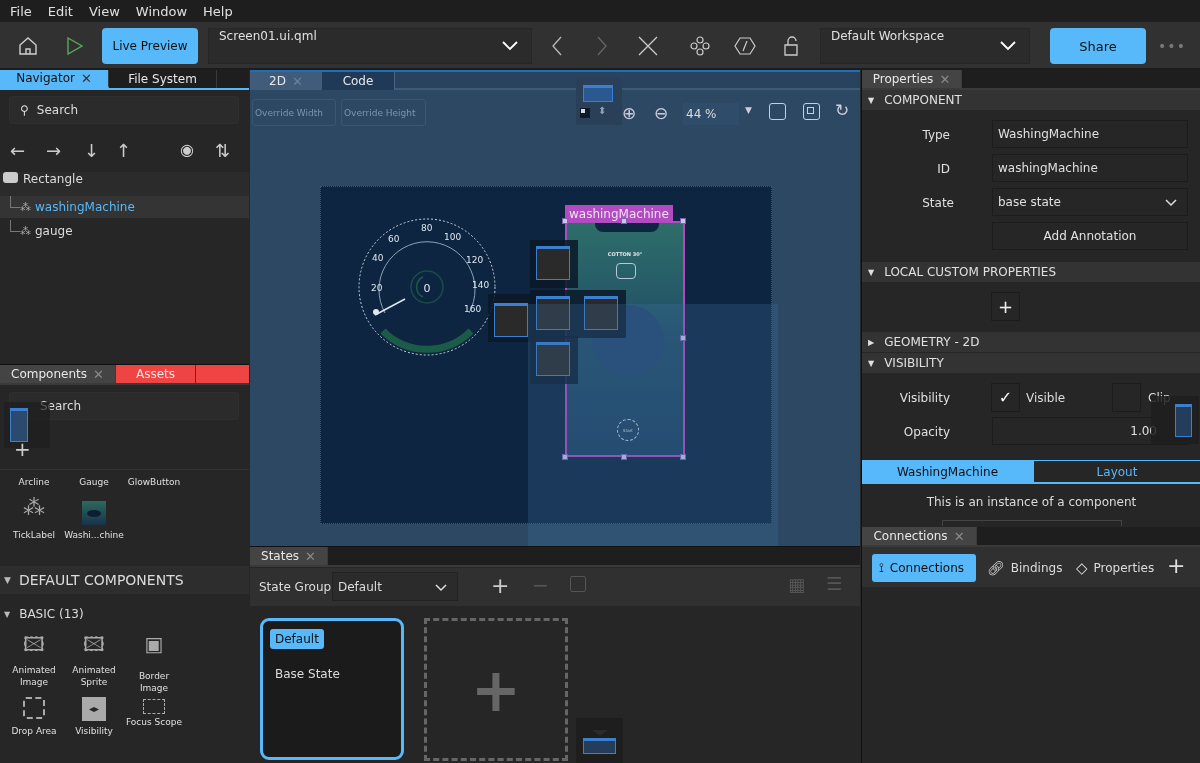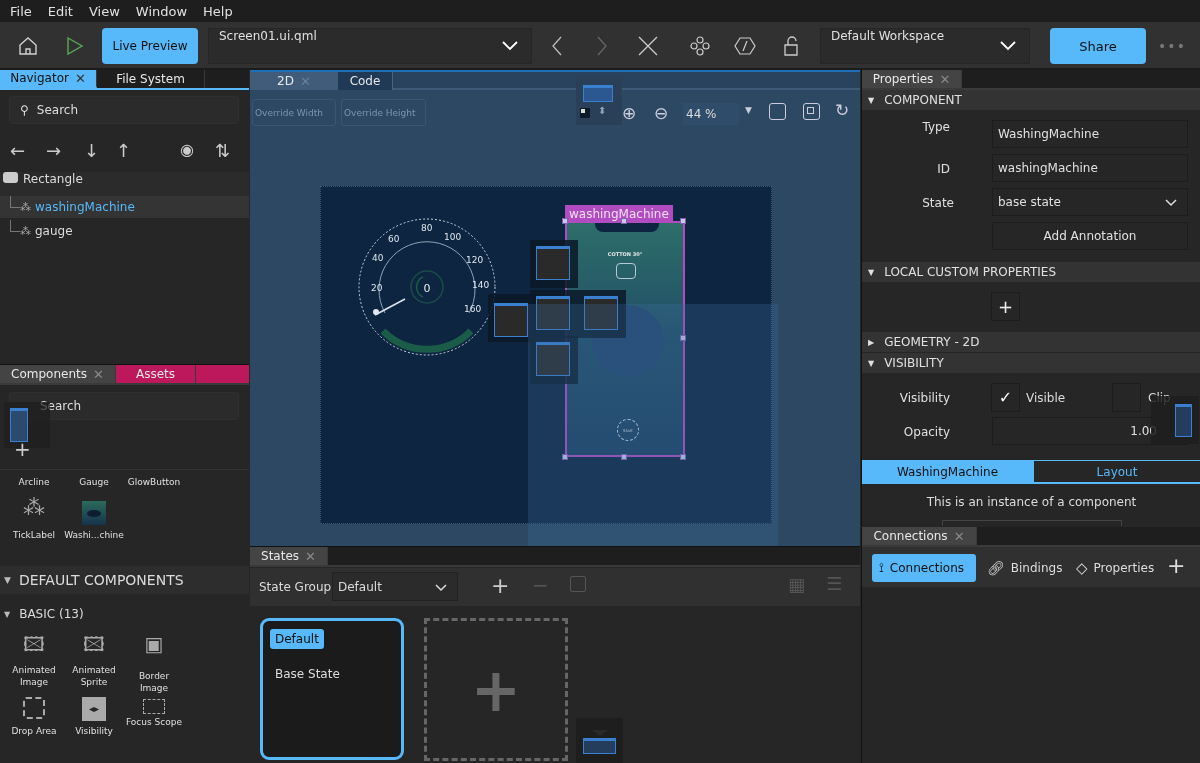--- a/index.html
+++ b/index.html
@@ -91,21 +91,21 @@
     <svg style="position:absolute;right:12px;top:11px" width="18" height="12" viewBox="0 0 18 12">
         <path d="M2 2 L9 9 L16 2" fill="none" stroke="#fff" stroke-width="1.8"></path>
       </svg>
   </div>
   <div class="tbtn share">Share</div>
   <div class="tbtn" style="left:1158px;top:14px;width:28px;height:20px;color:#777;font-size:14px;letter-spacing:1px">•••</div>
 </div>
 
 <div class="abs" style="left:0;top:70px;width:249px;height:295px;background:#262626">
   <div class="tabbar">
-    <div class="tab" style="width:97px;background:#57b8fa;color:#111;border-bottom:2px solid #57b8fa">
+    <div class="tab" style="width:109px;background:#57b8fa;color:#111;border-bottom:2px solid #57b8fa">
       <span>Navigator</span>
         <span class="x" style="color:#333">✕</span>
     </div>
     <div class="tab" style="width:108px">File System</div>
   </div>
   <div style="height:2px;background:#57b8fa;width:249px"></div>
   <div class="search abs" style="left:9px;top:26px;width:230px">
     <span style="margin-right:8px;font-size:12px">⚲</span>
     <span>Search</span>
   </div>
@@ -127,21 +127,21 @@
     <span style="color:#57b8fa">washingMachine</span>
   </div>
   <div class="abs" style="left:0;top:150px;width:249px;height:22px;display:flex;align-items:center">
     <span style="margin-left:10px;width:10px;height:12px;border-left:1px solid #777;border-bottom:1px solid #777;margin-top:-10px"></span>
     <span style="color:#aaa;font-size:11px;margin-right:4px">⁂</span>
     <span>gauge</span>
   </div>
 </div>
 
 <div class="abs" style="left:0;top:364px;width:249px;height:399px;background:#262626;border-top:1px solid #111">
-  <div class="tabbar" style="background:#be185d">
+  <div class="tabbar" style="background:#ef4444">
     <div class="tab" style="width:116px;background:#444">
       <span>Components</span>
         <span class="x">✕</span>
     </div>
     <div class="tab" style="width:80px">Assets</div>
   </div>
   <div style="height:2px;background:#3a3a3a"></div>
   <div class="search abs" style="left:9px;top:27px;width:230px;padding-left:30px">
     <span>Search</span>
   </div>
@@ -196,25 +196,25 @@
     <div style="margin-top:4px">Visibility</div>
   </div>
   <div class="comp-item" style="left:124px;top:332px">
     <div style="margin:2px auto;width:22px;height:15px;border:1px dashed #aaa"></div>
     <div style="">Focus Scope</div>
   </div>
 </div>
 
 <div class="abs" style="left:250px;top:70px;width:610px;height:476px;background:#2d4862;border-top:2px solid #1e6fb8">
   <div style="height:18px;display:flex;background:#29435e;border-bottom:2px solid #3e5a78">
-    <div class="tab" style="width:88px;background:#405c7a;border-right:none">
+    <div class="tab" style="width:72px;background:#405c7a;border-right:none">
       <span>2D</span>
         <span class="x" style="color:#6a819a">✕</span>
     </div>
-    <div class="tab" style="width:55px;background:#1f3956;border-right:1px solid #4a6480">Code</div>
+    <div class="tab" style="width:73px;background:#1f3956;border-right:1px solid #4a6480">Code</div>
   </div>
   <div class="abs" style="left:2px;top:27px;width:84px;height:27px;border:1px solid #3b5672;border-radius:3px;font-size:9px;color:#7d95ad;display:flex;align-items:center;padding-left:2px">Override Width</div>
   <div class="abs" style="left:91px;top:27px;width:85px;height:27px;border:1px solid #3b5672;border-radius:3px;font-size:9px;color:#7d95ad;display:flex;align-items:center;padding-left:2px">Override Height</div>
 
   <div class="abs" style="left:326px;top:5px;width:46px;height:48px;background:#2a4058">
     <div style="position:absolute;left:7px;top:8px;width:30px;height:17px;background:#2b5890;border:1px solid #3a7fd0;border-top:3px solid #3a7fd0"></div>
   </div>
   <div class="abs" style="left:330px;top:36px;width:10px;height:10px;background:#0c1a2a">
     <div style="width:4px;height:4px;background:#ddd;margin:1px"></div>
   </div>
@@ -326,21 +326,21 @@
       <span>Properties</span>
         <span class="x">✕</span>
     </div>
   </div>
   <div style="height:2px;background:#3a3a3a"></div>
   <div class="sechdr">
       <span style="font-size:8px;margin-right:10px">▼</span>
       <span>COMPONENT</span>
     </div>
   <div class="abs" style="top:40px;left:0;width:339px;height:130px">
-    <span class="lbl" style="left:0;top:10px">Type</span>
+    <span class="lbl" style="left:0;top:18px">Type</span>
     <div class="field" style="top:10px">WashingMachine</div>
     <span class="lbl" style="left:0;top:52px">ID</span>
     <div class="field" style="top:44px">washingMachine</div>
     <span class="lbl" style="left:4px;top:86px">State</span>
     <div class="field" style="top:78px">
       <span>base state</span>
       <svg style="position:absolute;right:10px;top:10px" width="12" height="8" viewBox="0 0 12 8">
           <path d="M1 1 L6 6 L11 1" fill="none" stroke="#ddd" stroke-width="1.5"></path>
         </svg>
     </div>

